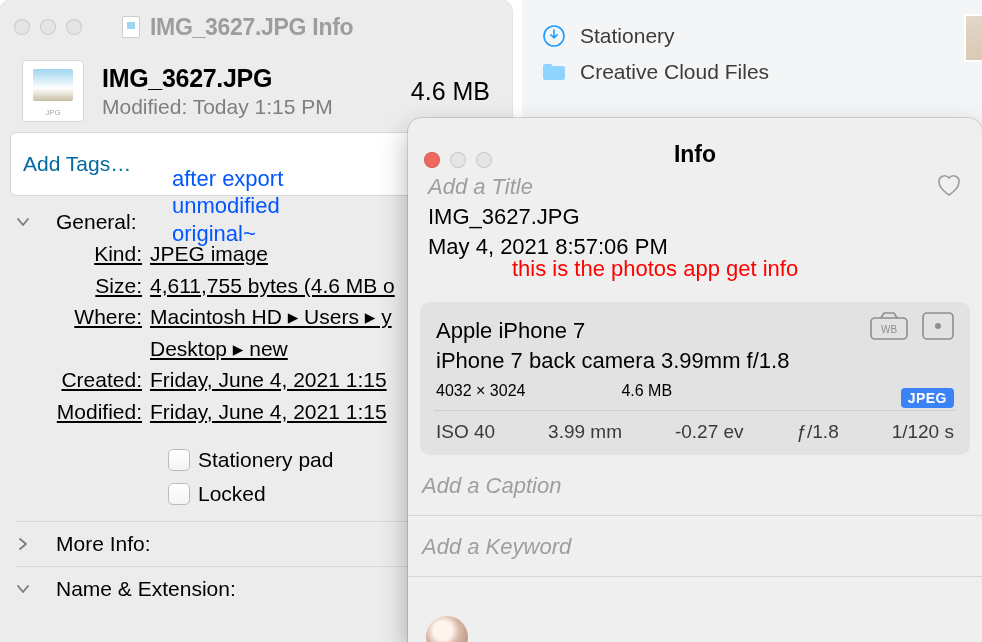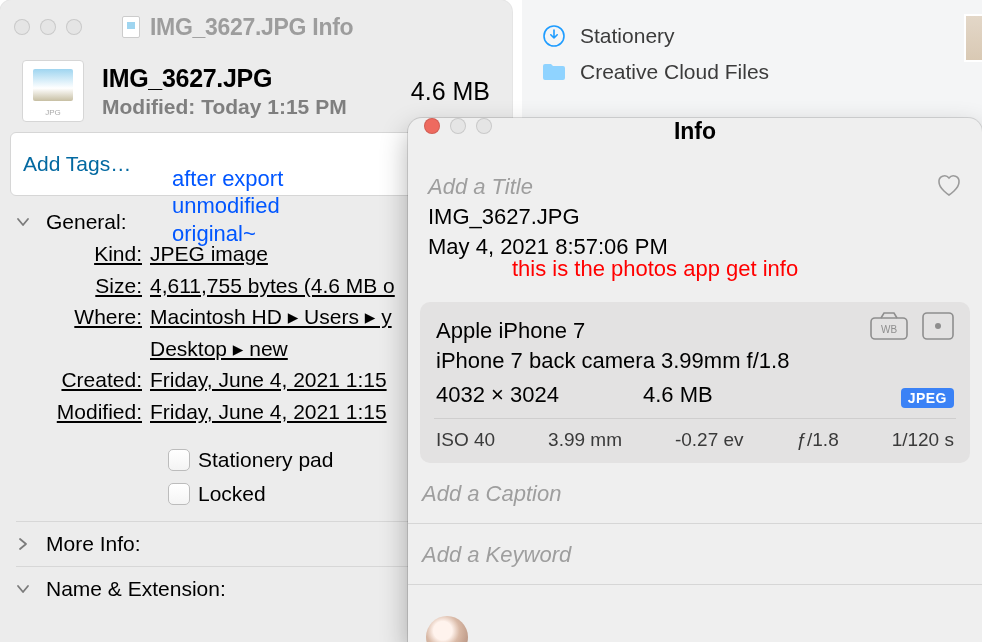--- a/index.html
+++ b/index.html
@@ -82,37 +82,37 @@
     display:flex; flex-direction:column; align-items:center; justify-content:flex-end;
     font-size:9px; color:#999;
   }
   .fileicon::before{
     content:"JPG"; position:absolute; bottom:4px; font-size:8px; color:#aaa;
   }
   .fileicon .inner{position:absolute; top:8px; left:10px; right:10px; bottom:20px;
     background:linear-gradient(#9fd5f0,#fff 60%, #c7bfa3); border-radius:2px;}
   .hdr-lines{ flex:1; }
   .fname{ font-size:25px; font-weight:700; letter-spacing:-.3px;}
-  .mod{ font-size:21px; color:#7f7f7f; margin-top:2px;font-weight:bold;}
+  .mod{ font-size:21px; color:#7f7f7f; margin-top:2px;}
   .fsize{ font-size:25px; font-weight:400; color:#000;}
   .tags-wrap{ padding:0 10px;}
   .tags-field{
     background:#fff; border:1px solid #d6d6d6; border-radius:6px;
     padding:10px 12px; font-size:21px; color:#0369a1; height:64px;
     display:flex; align-items:center;
   }
   .annot-blue{
     position:absolute; left:172px; top:165px;
     color:#0156ff; font-size:22px; line-height:1.24; text-align:left;
   }
   .section{
     padding:10px 16px 0 16px;
   }
   .sec-row{
-    display:flex; align-items:center; gap:16px; font-size:21px; color:#000;
+    display:flex; align-items:center; gap:26px; font-size:21px; color:#000;
     padding:4px 0;
   }
   .disclosure{
     width:14px; height:14px;
     display:inline-block;
   }
   .disclosure svg{ display:block;}
   .kv-area{ padding:0 0 4px 8px;}
   .kv{ display:flex; font-size:21px; line-height:1.5;text-decoration:underline;}
   .kv .k{ width:126px; text-align:right; padding-right:8px; color:#000;}
@@ -129,21 +129,21 @@
   .photos-info{
     position:absolute;
     left:408px; top:118px;
     width:574px; height:524px;
     background:#efefef;
     border-radius:14px 14px 0 0;
     box-shadow: 0 12px 28px rgba(0,0,0,.3), 0 0 0 1px rgba(0,0,0,.12);
     font-size:21px;
   }
   .photos-info .titlebar{
-    height:50px; display:flex; align-items:flex-start; padding:0 16px;
+    height:50px; display:flex; align-items:flex-end; padding:0 16px;
     position:relative;
   }
   .photos-info .traffic span:nth-child(1){ background:#ee6a5f;}
   .photos-info .traffic span:nth-child(2){ background:#e5e5e5;}
   .photos-info .traffic span:nth-child(3){ background:#e5e5e5;}
   .photos-title{
     position:absolute; left:0; right:0; text-align:center;
     font-size:23px; font-weight:700; color:#000;
   }
   .p-body{ padding:4px 20px;}
@@ -158,21 +158,21 @@
   }
   .exif-card{
     margin:38px 12px 0 12px;
     background:#e3e2e2;
     border-radius:10px;
     padding:14px 16px 12px 16px;
     position:relative;
   }
   .exif-line{ font-size:22px; color:#000; padding:2px 0;}
   .exif-row{
-    display:flex; align-items:center; gap:44px; font-size:22px; padding-top:6px;
+    display:flex; align-items:center; gap:56px; font-size:16px; padding-top:6px;
   }
   .jpeg-badge{
     position:absolute; right:16px; top:86px;
     background:#3b82f6; color:#fff; font-size:14px; font-weight:700;
     padding:2px 7px; border-radius:4px; letter-spacing:.5px;
   }
   .cam-icons{ position:absolute; right:16px; top:10px; display:flex; gap:14px; color:#8e8e8e;}
   .exif-sep{ height:1px; background:#cfcece; margin:10px -2px;}
   .exif-bottom{
     display:flex; justify-content:space-between; font-size:19px; color:#3a3a3a;

